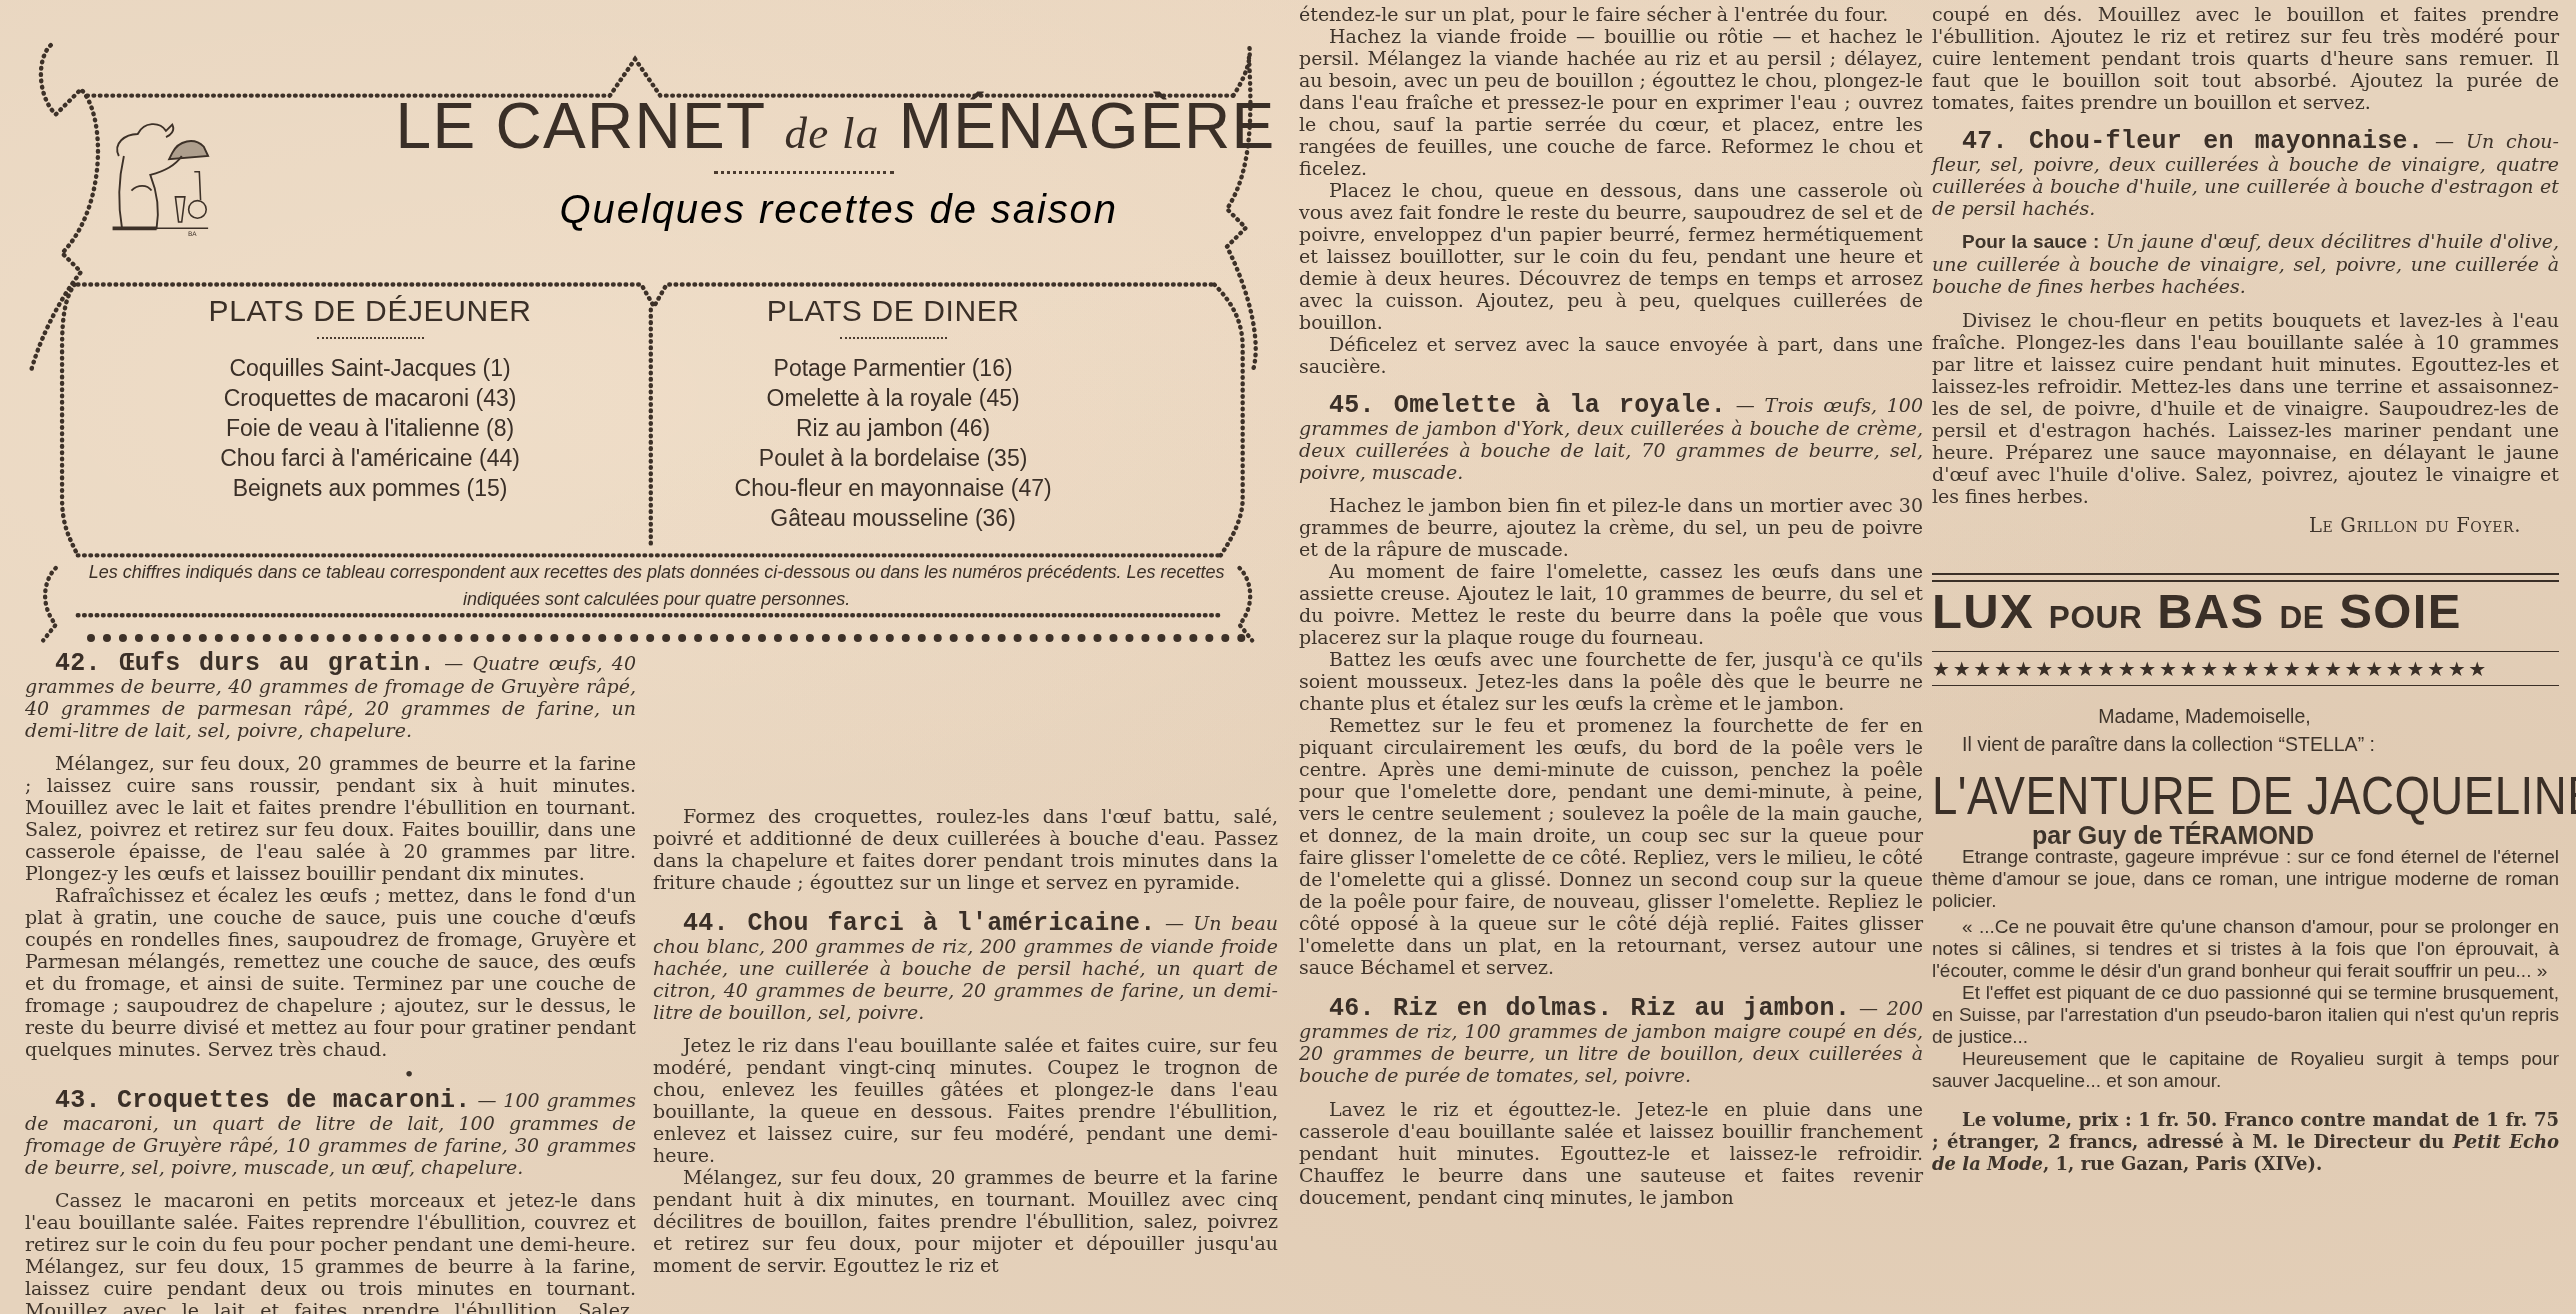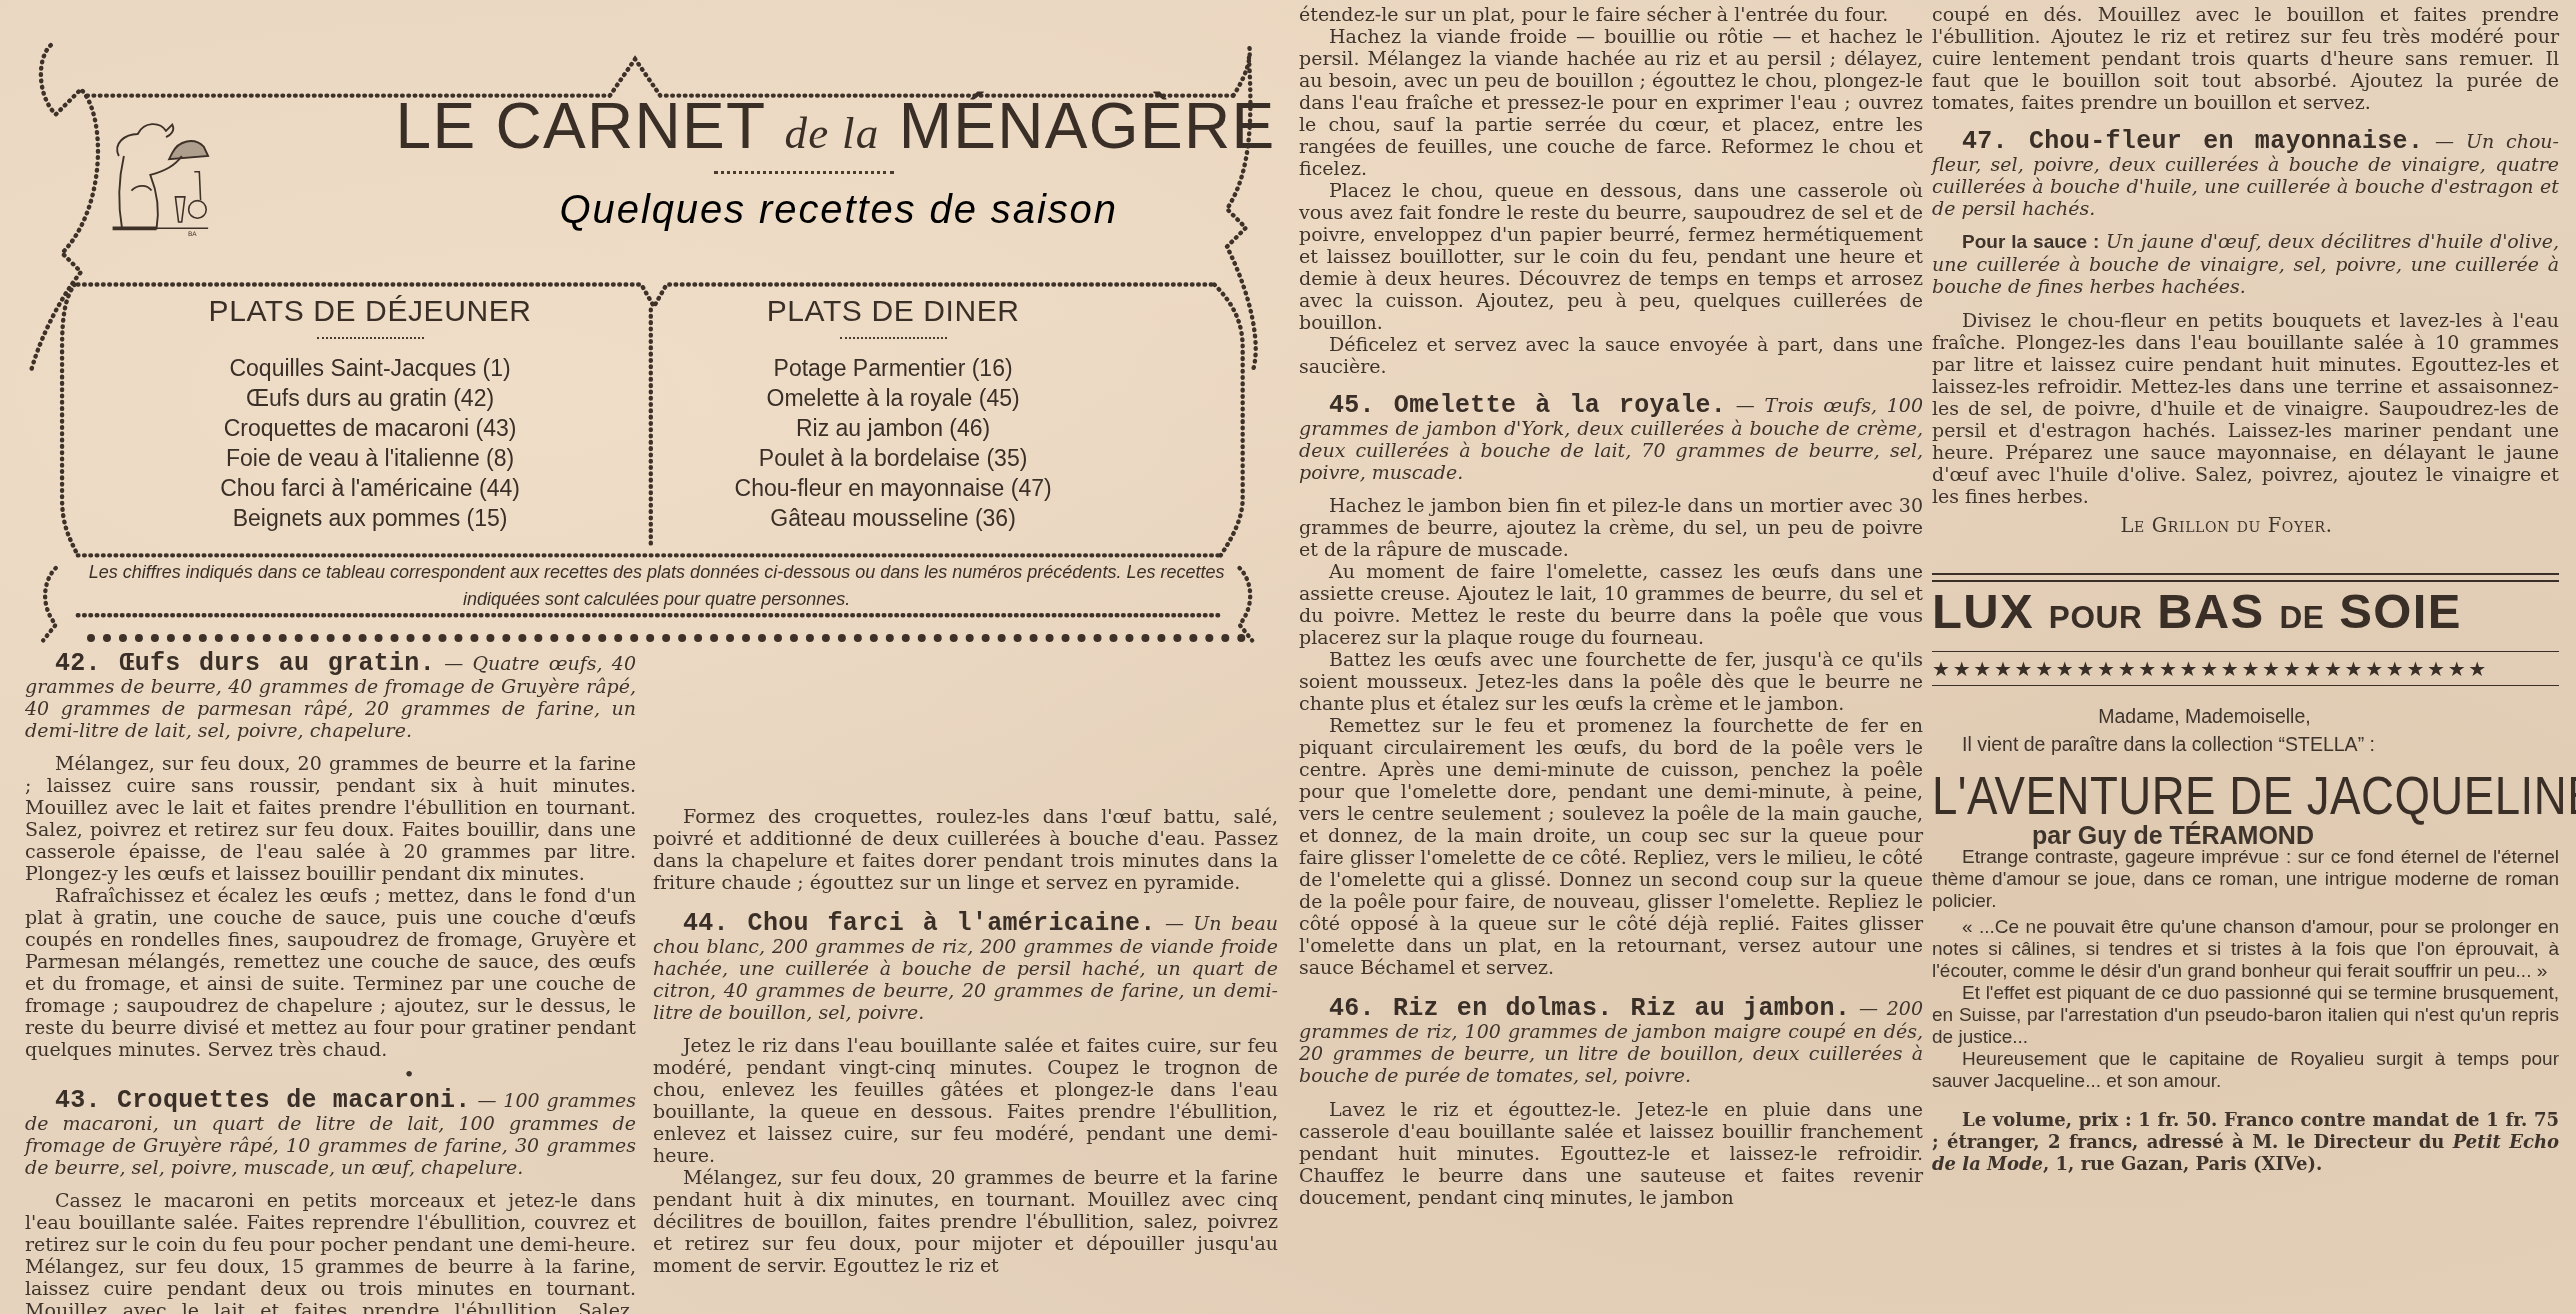--- a/index.html
+++ b/index.html
@@ -51,21 +51,21 @@
   .col p { margin:0; text-indent:30px; }
   .col p.cont { text-indent:0; }
   .col p.gap { margin-top:11.3px; }
   .col1 { left:25px; top:652px; width:611px; }
   .col2 { left:653px; top:652px; width:625px; }
   .col3 { left:1299px; top:2.5px; width:624px; }
   .col4 { left:1932px; top:2.5px; width:627px; }
   .rtitle { font-weight:bold; font-family:Liberation Mono, monospace; font-size:25px; letter-spacing:0.3px; color:#3a2f27; }
   .ing { font-style:italic; }
   .sub-bold { font-weight:bold; font-family:"Liberation Sans", sans-serif; }
-  .signature { text-align:center; font-variant:small-caps; font-size:19.5px; margin-top:8.8px; padding-right:38px; letter-spacing:0.6px; }
+  .signature { text-align:right; font-variant:small-caps; font-size:19.5px; margin-top:8.8px; padding-right:38px; letter-spacing:0.6px; }
   .star-dot { text-align:center; font-size:19px; color:#3e342b; margin:2.5px 0 3.8px 157px; }
 
   
   .ad { margin-top:36px; }
   .ad-rule { border-top:2.5px solid #3a2f27; margin:0 0 5px; }
   .ad-rule.thin { border-top-width:1.9px; }
   .ad-head {
     font-family:"Liberation Sans", sans-serif; font-weight:bold; font-size:49px; line-height:49px;
     letter-spacing:1.3px; white-space:nowrap; color:#3a2f27; margin:3.8px 0 8.8px;
   }
@@ -131,21 +131,20 @@
       <span class="small">de la</span>
       <span>MÉNAGÈRE</span>
     </div>
     <div class="title-rule"></div>
     <div class="subtitle">Quelques recettes de saison</div>
 
     <div class="menu-col left">
       <div class="menu-heading">PLATS DE DÉJEUNER</div>
       <div class="menu-rule"></div>
       <div class="menu-item">Coquilles Saint-Jacques (1)</div>
-      <div class="menu-item">Œufs durs au gratin (42)</div>
       <div class="menu-item">Croquettes de macaroni (43)</div>
       <div class="menu-item">Foie de veau à l'italienne (8)</div>
       <div class="menu-item">Chou farci à l'américaine (44)</div>
       <div class="menu-item">Beignets aux pommes (15)</div>
     </div>
 
     <div class="menu-col right">
       <div class="menu-heading">PLATS DE DINER</div>
       <div class="menu-rule"></div>
       <div class="menu-item">Potage Parmentier (16)</div>

